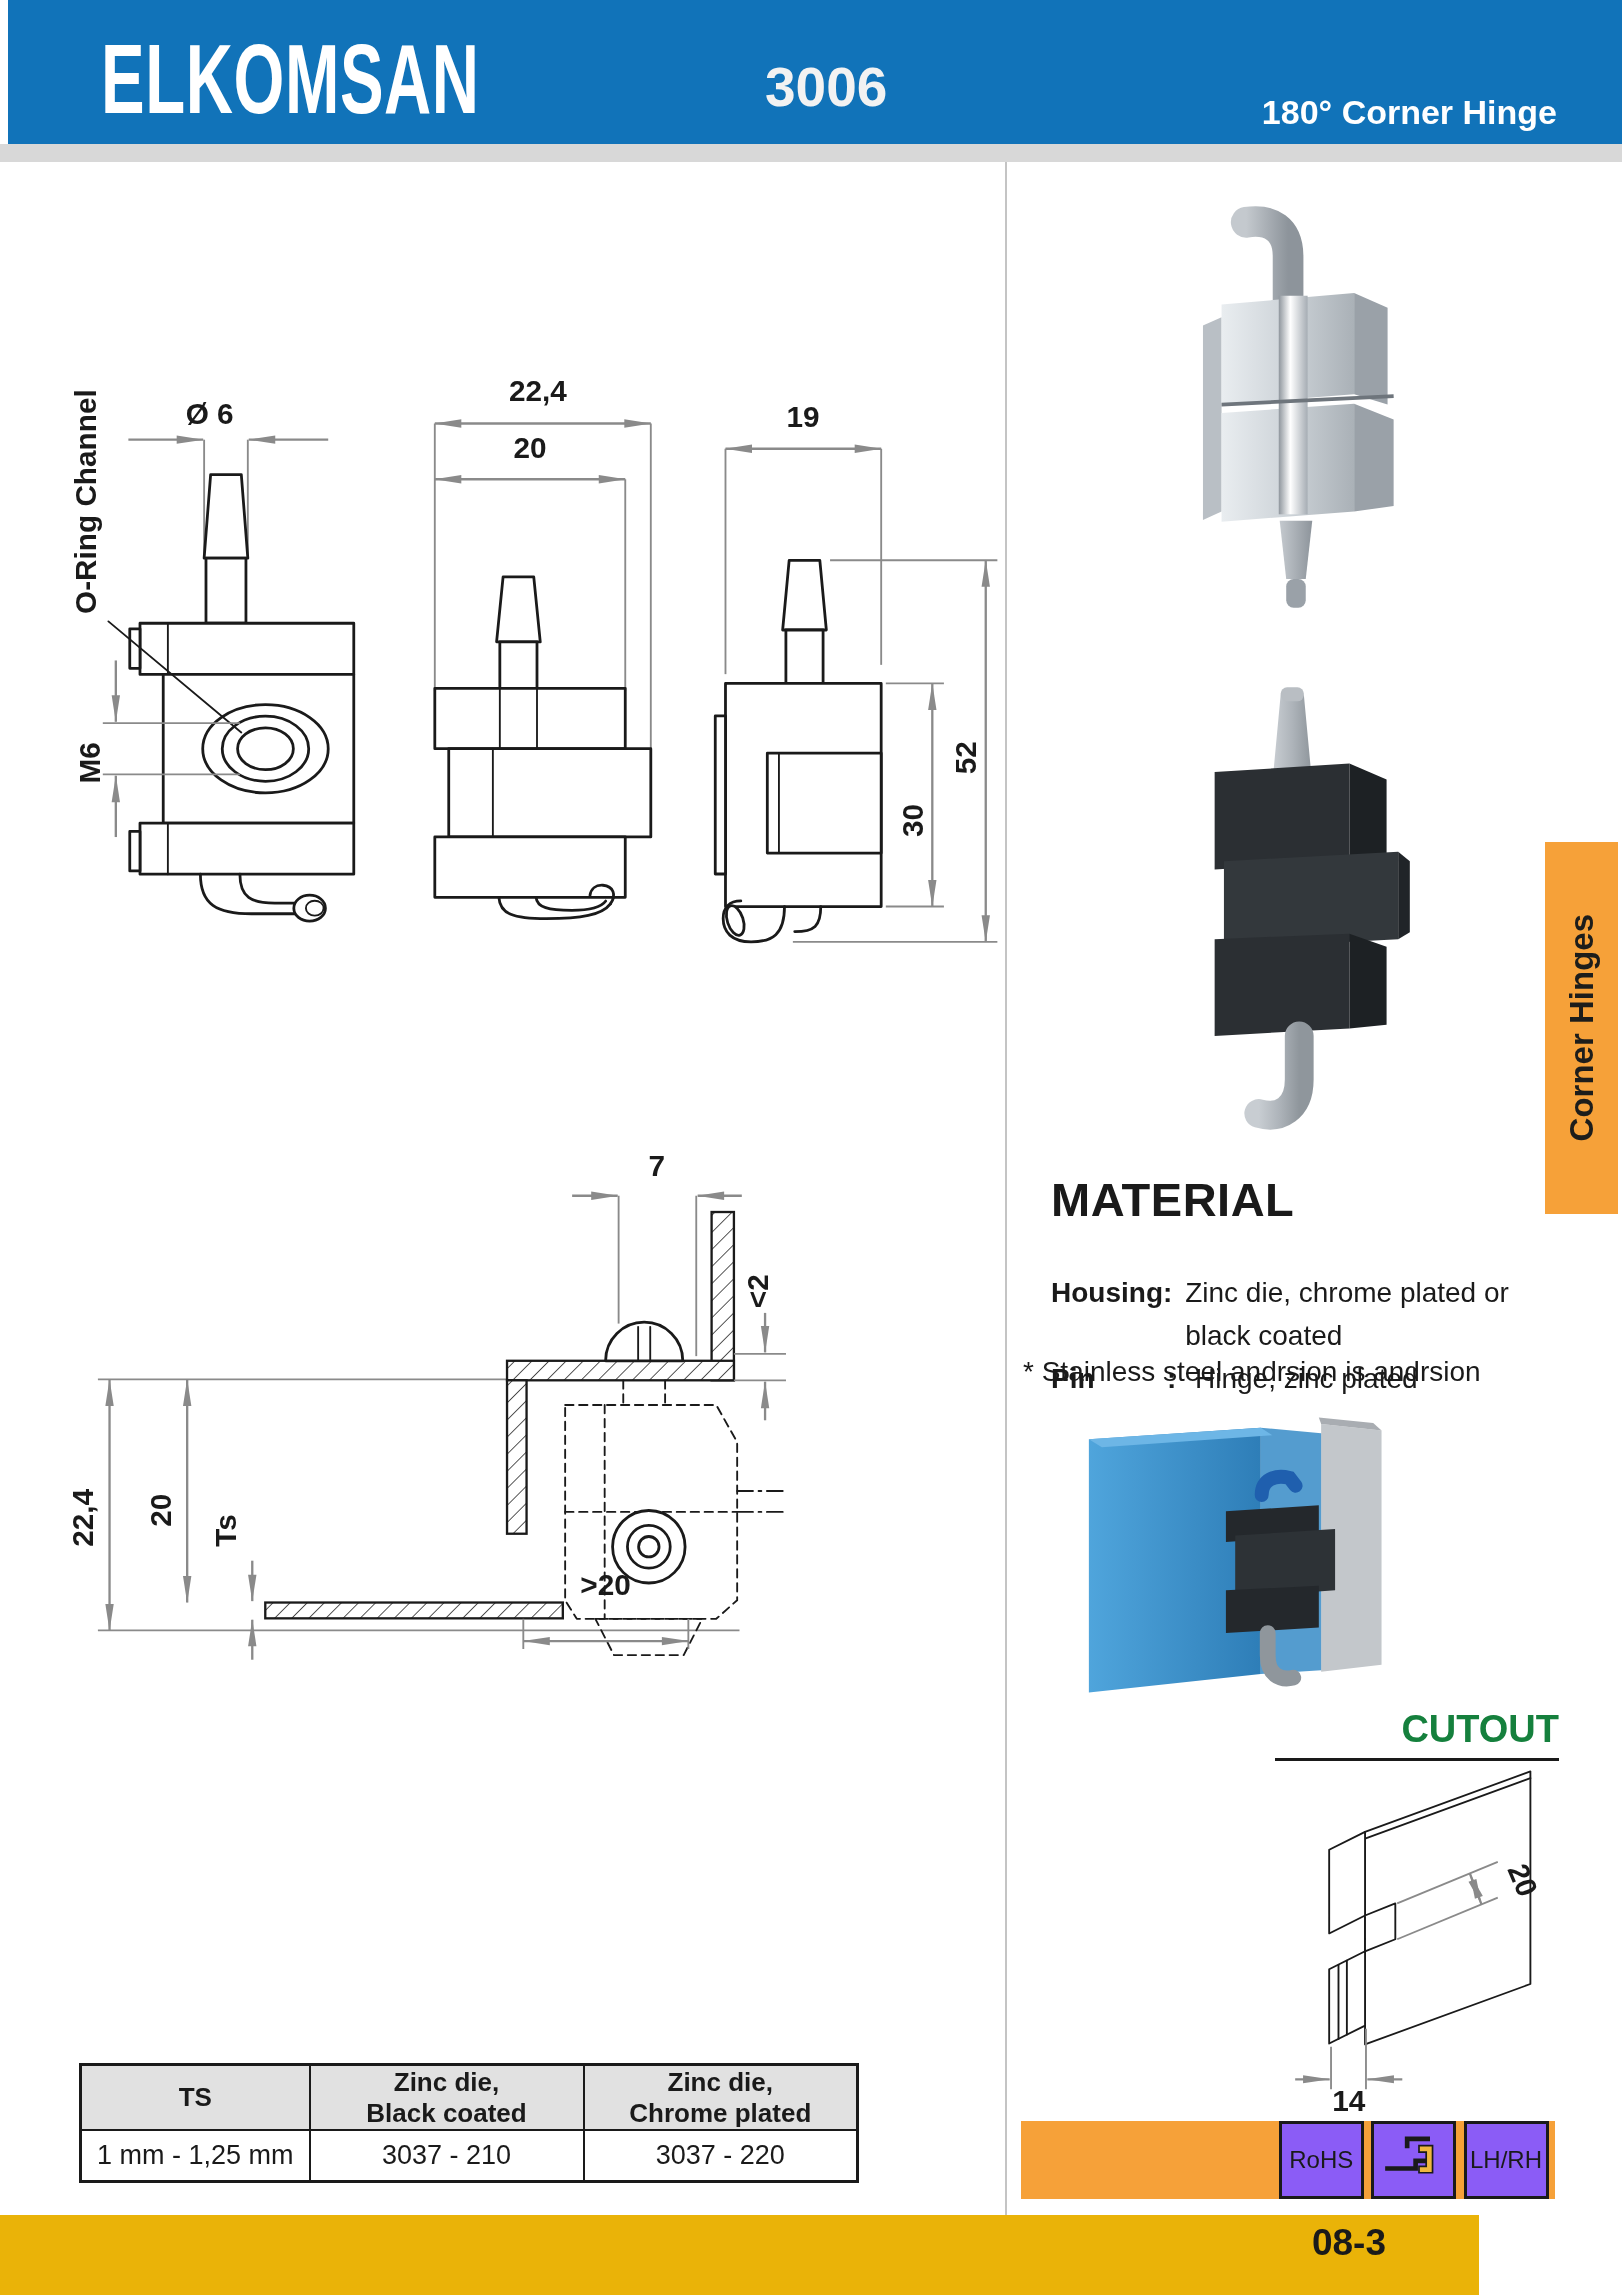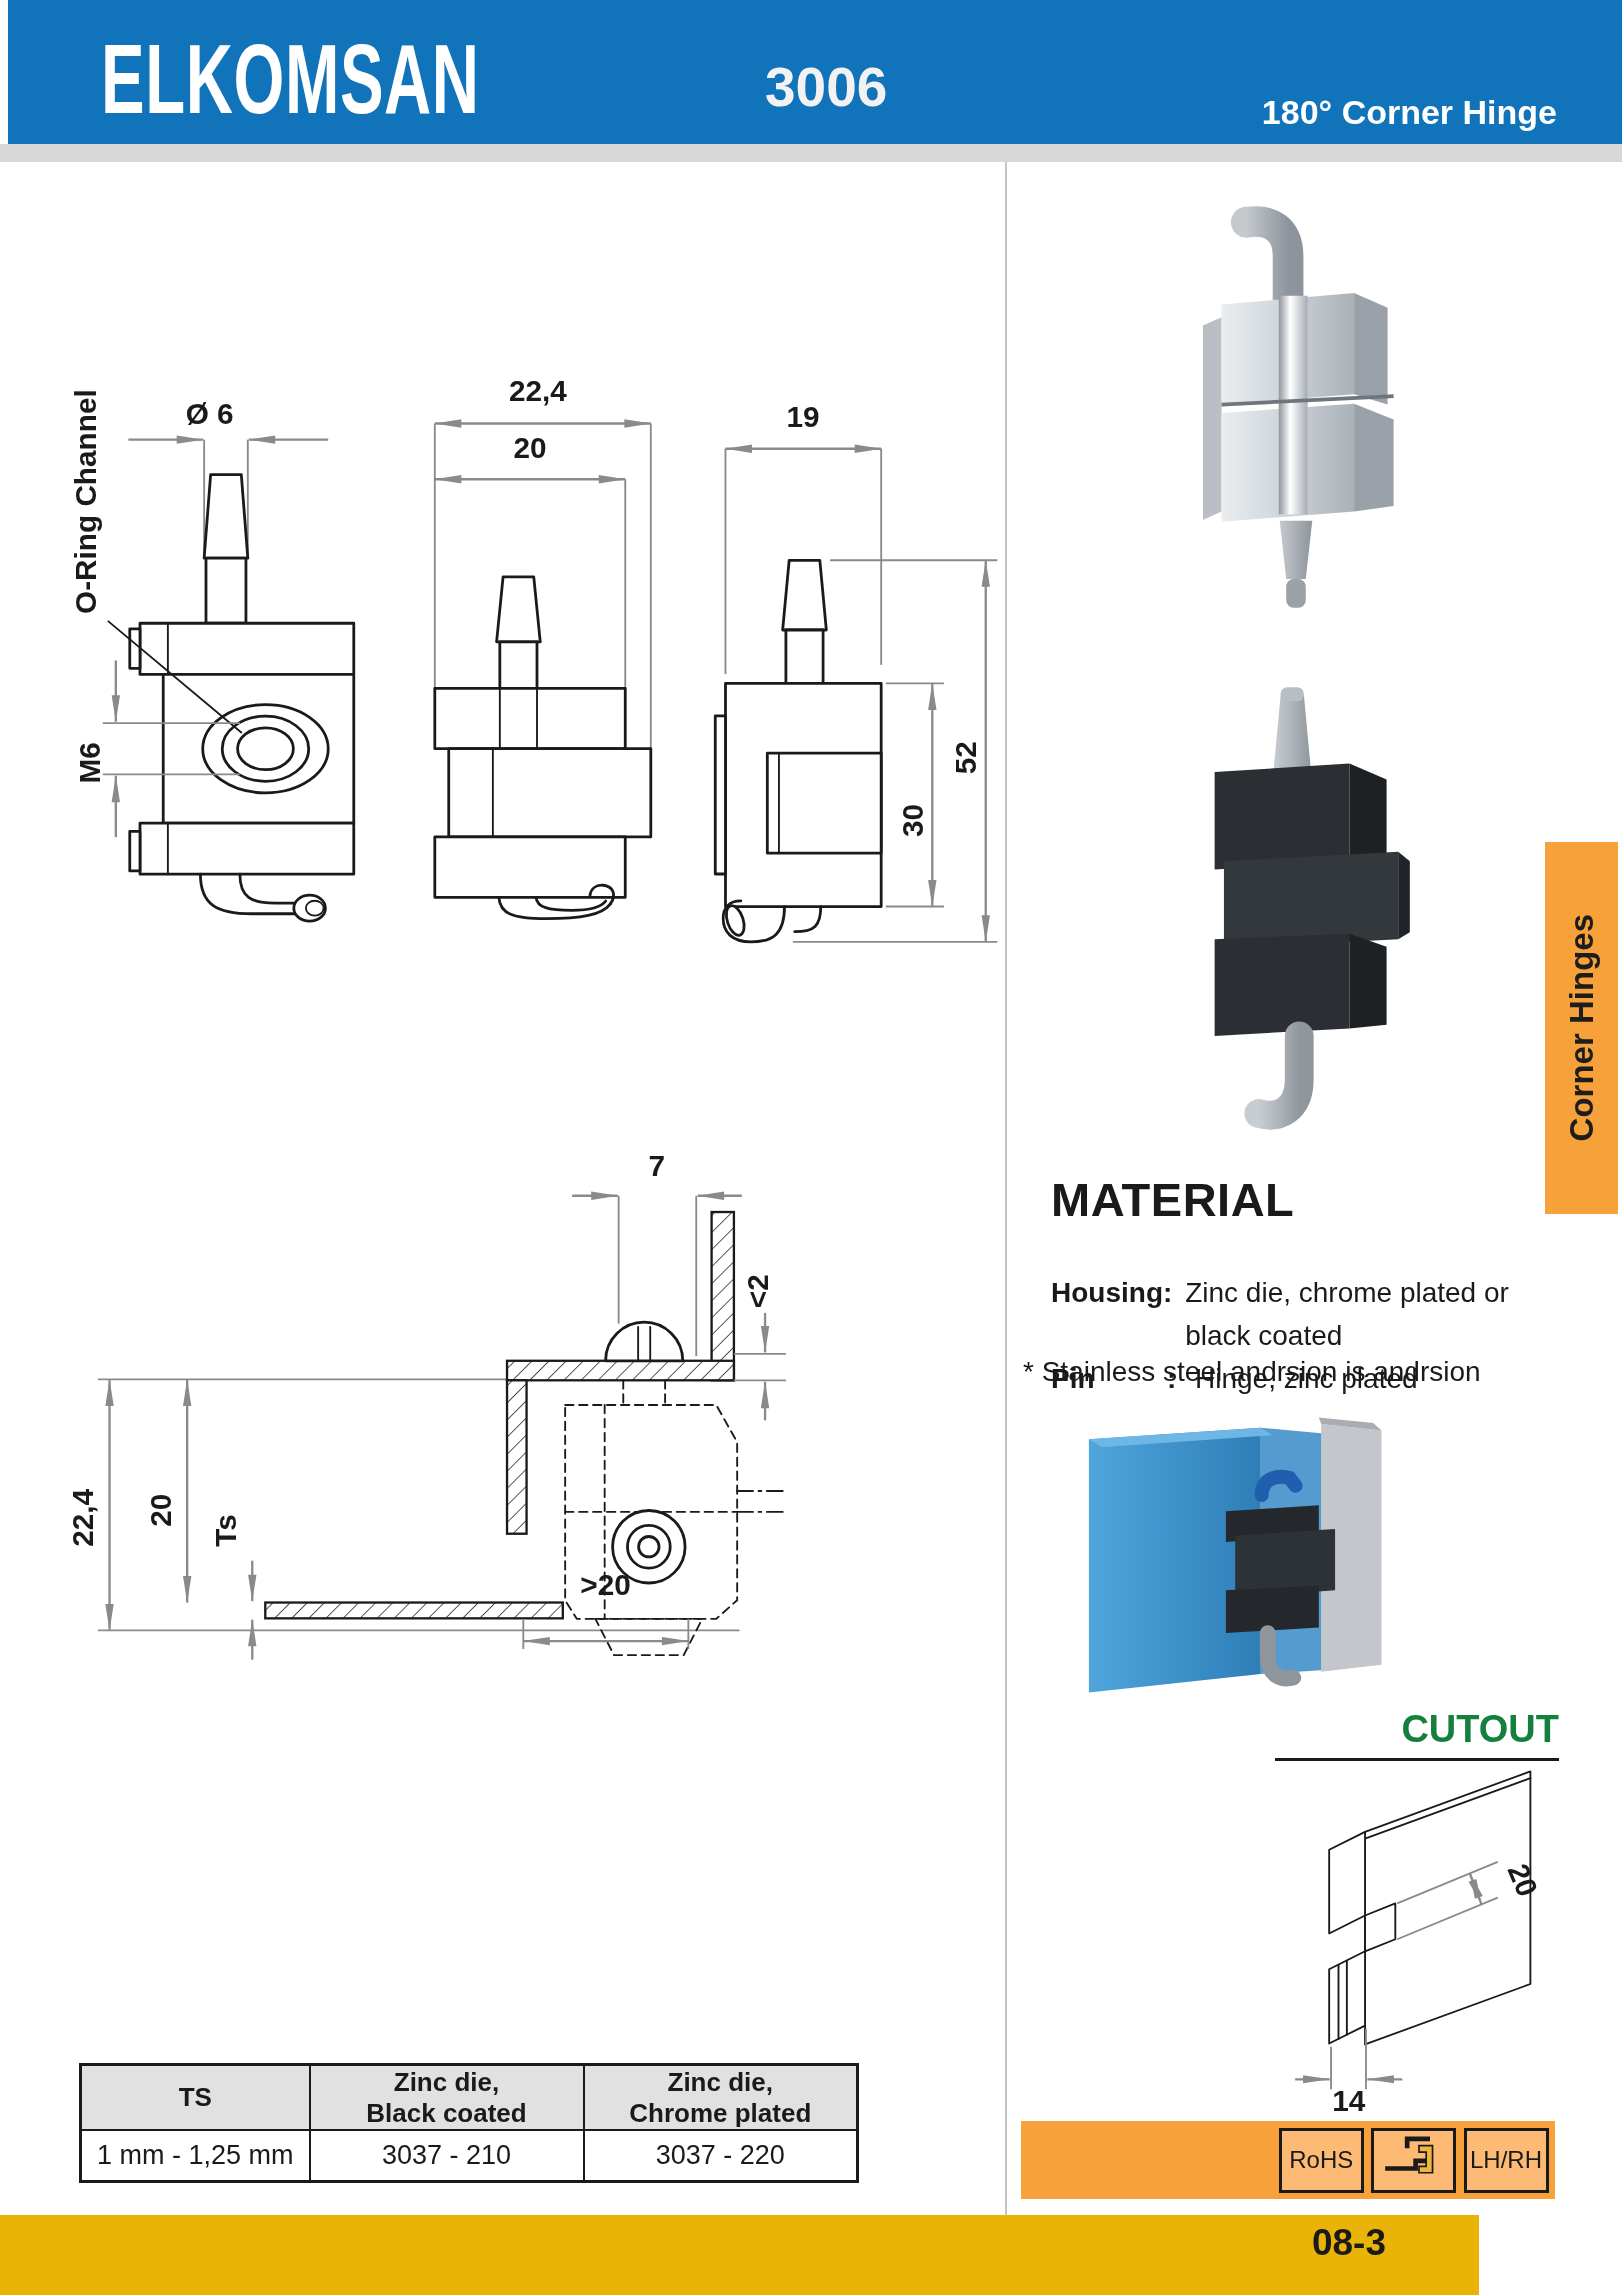--- a/index.html
+++ b/index.html
@@ -36,21 +36,21 @@
   .spec-table{position:absolute;left:79px;top:2063px;border-collapse:collapse;table-layout:fixed;}
   .spec-table td,.spec-table th{border:2.3px solid #1a1a1a;text-align:center;vertical-align:middle;color:#1a1a1a;}
   .spec-table thead th{background:#E1E1E1;height:59px;font-size:26px;font-weight:700;line-height:1.18;}
   .spec-table tbody td{background:#ffffff;height:47px;font-size:27px;font-weight:400;}
   .spec-table .c1{width:229px;} .spec-table .c2{width:274px;} .spec-table .c3{width:274px;}
   .spec-table{border:3.3px solid #1a1a1a;}
 
   
   .badge-strip{position:absolute;left:1021px;top:2121px;width:534px;height:78px;background:#F6A139;
                display:flex;align-items:center;justify-content:flex-end;gap:7.4px;padding-right:6.5px;box-sizing:border-box;}
-  .badge{width:85px;height:65px;background:#fdba74;border:3.7px solid #1a1a1a;box-sizing:border-box;
+  .badge{width:85px;height:78px;background:#8b5cf6;border:3.7px solid #1a1a1a;box-sizing:border-box;
          display:flex;align-items:center;justify-content:center;font-size:24px;color:#1a1a1a;}
 
   
   .footer{position:absolute;left:0;top:2215px;width:1479px;height:80px;background:#eab308;}
   .page-num{position:absolute;right:93px;top:6.5px;font-size:37px;font-weight:700;color:#1a1a1a;}
 
   
   svg{position:absolute;overflow:visible;}
   .part{fill:#ffffff;stroke:#1a1a1a;stroke-width:6;stroke-linejoin:round;}
   .partline{fill:none;stroke:#1a1a1a;stroke-width:6;stroke-linejoin:round;stroke-linecap:round;}

